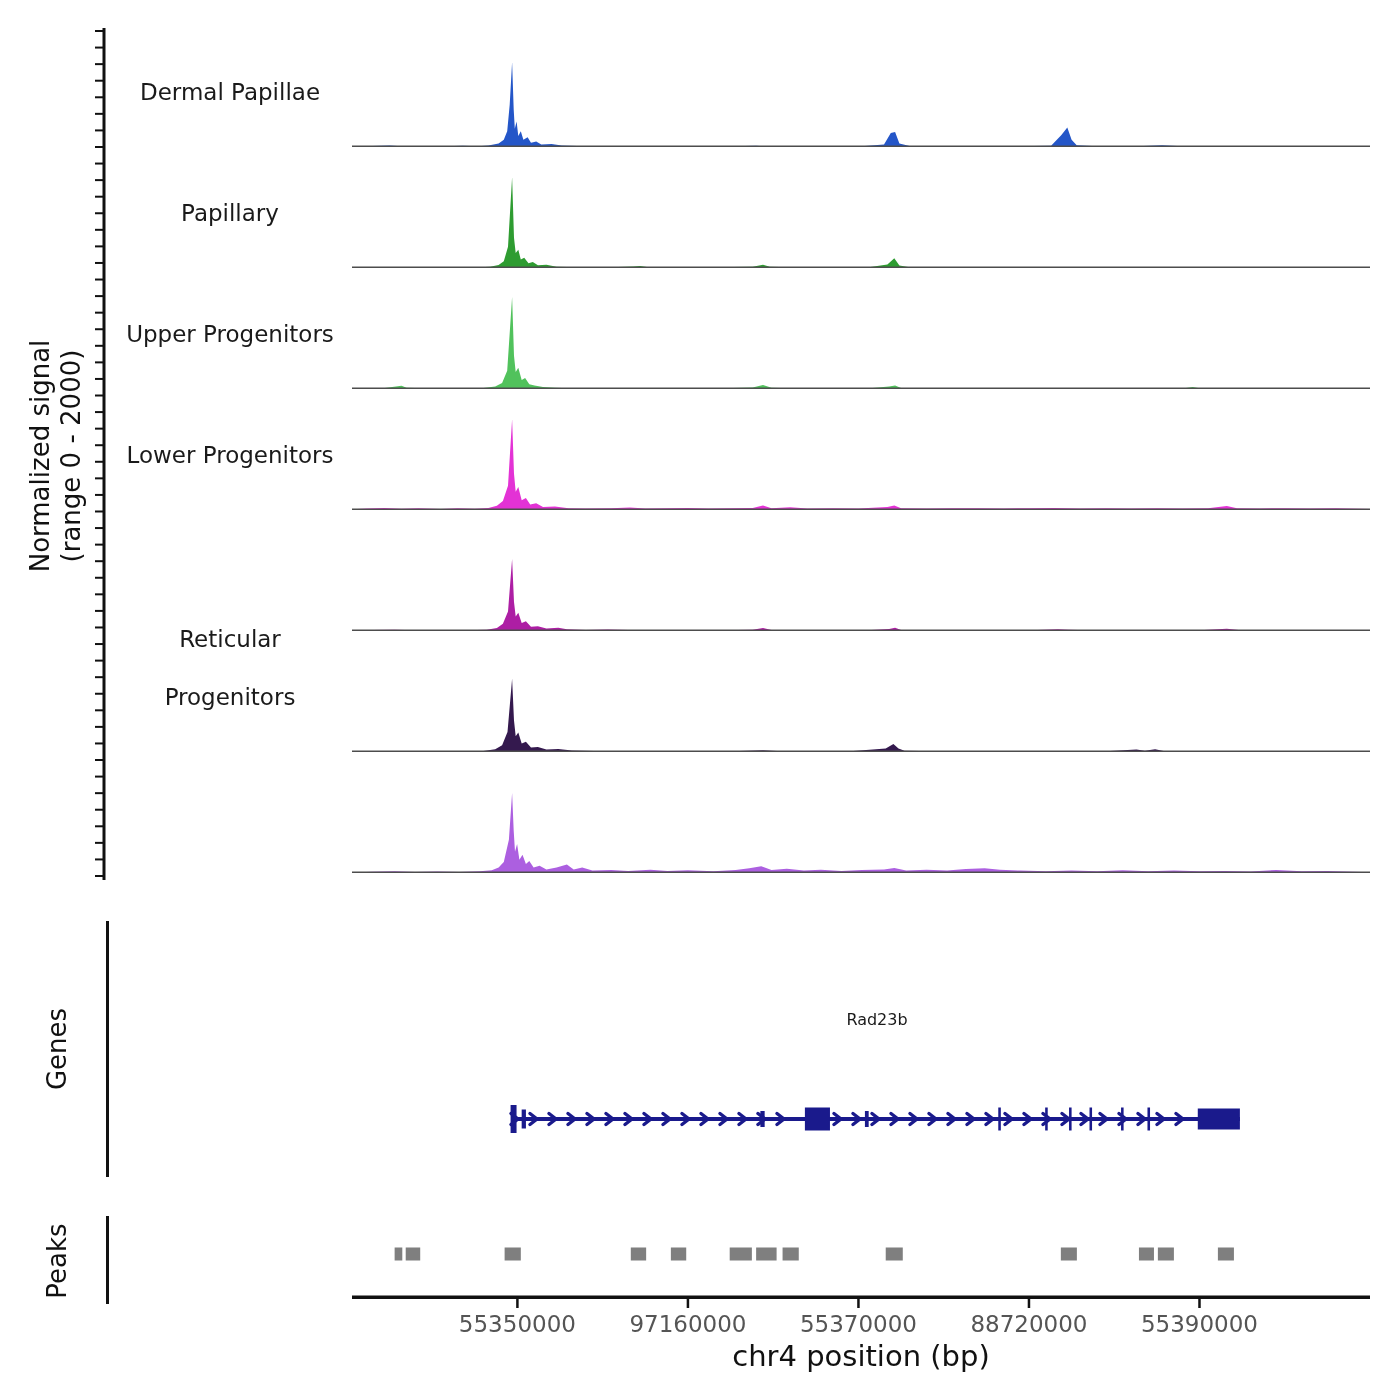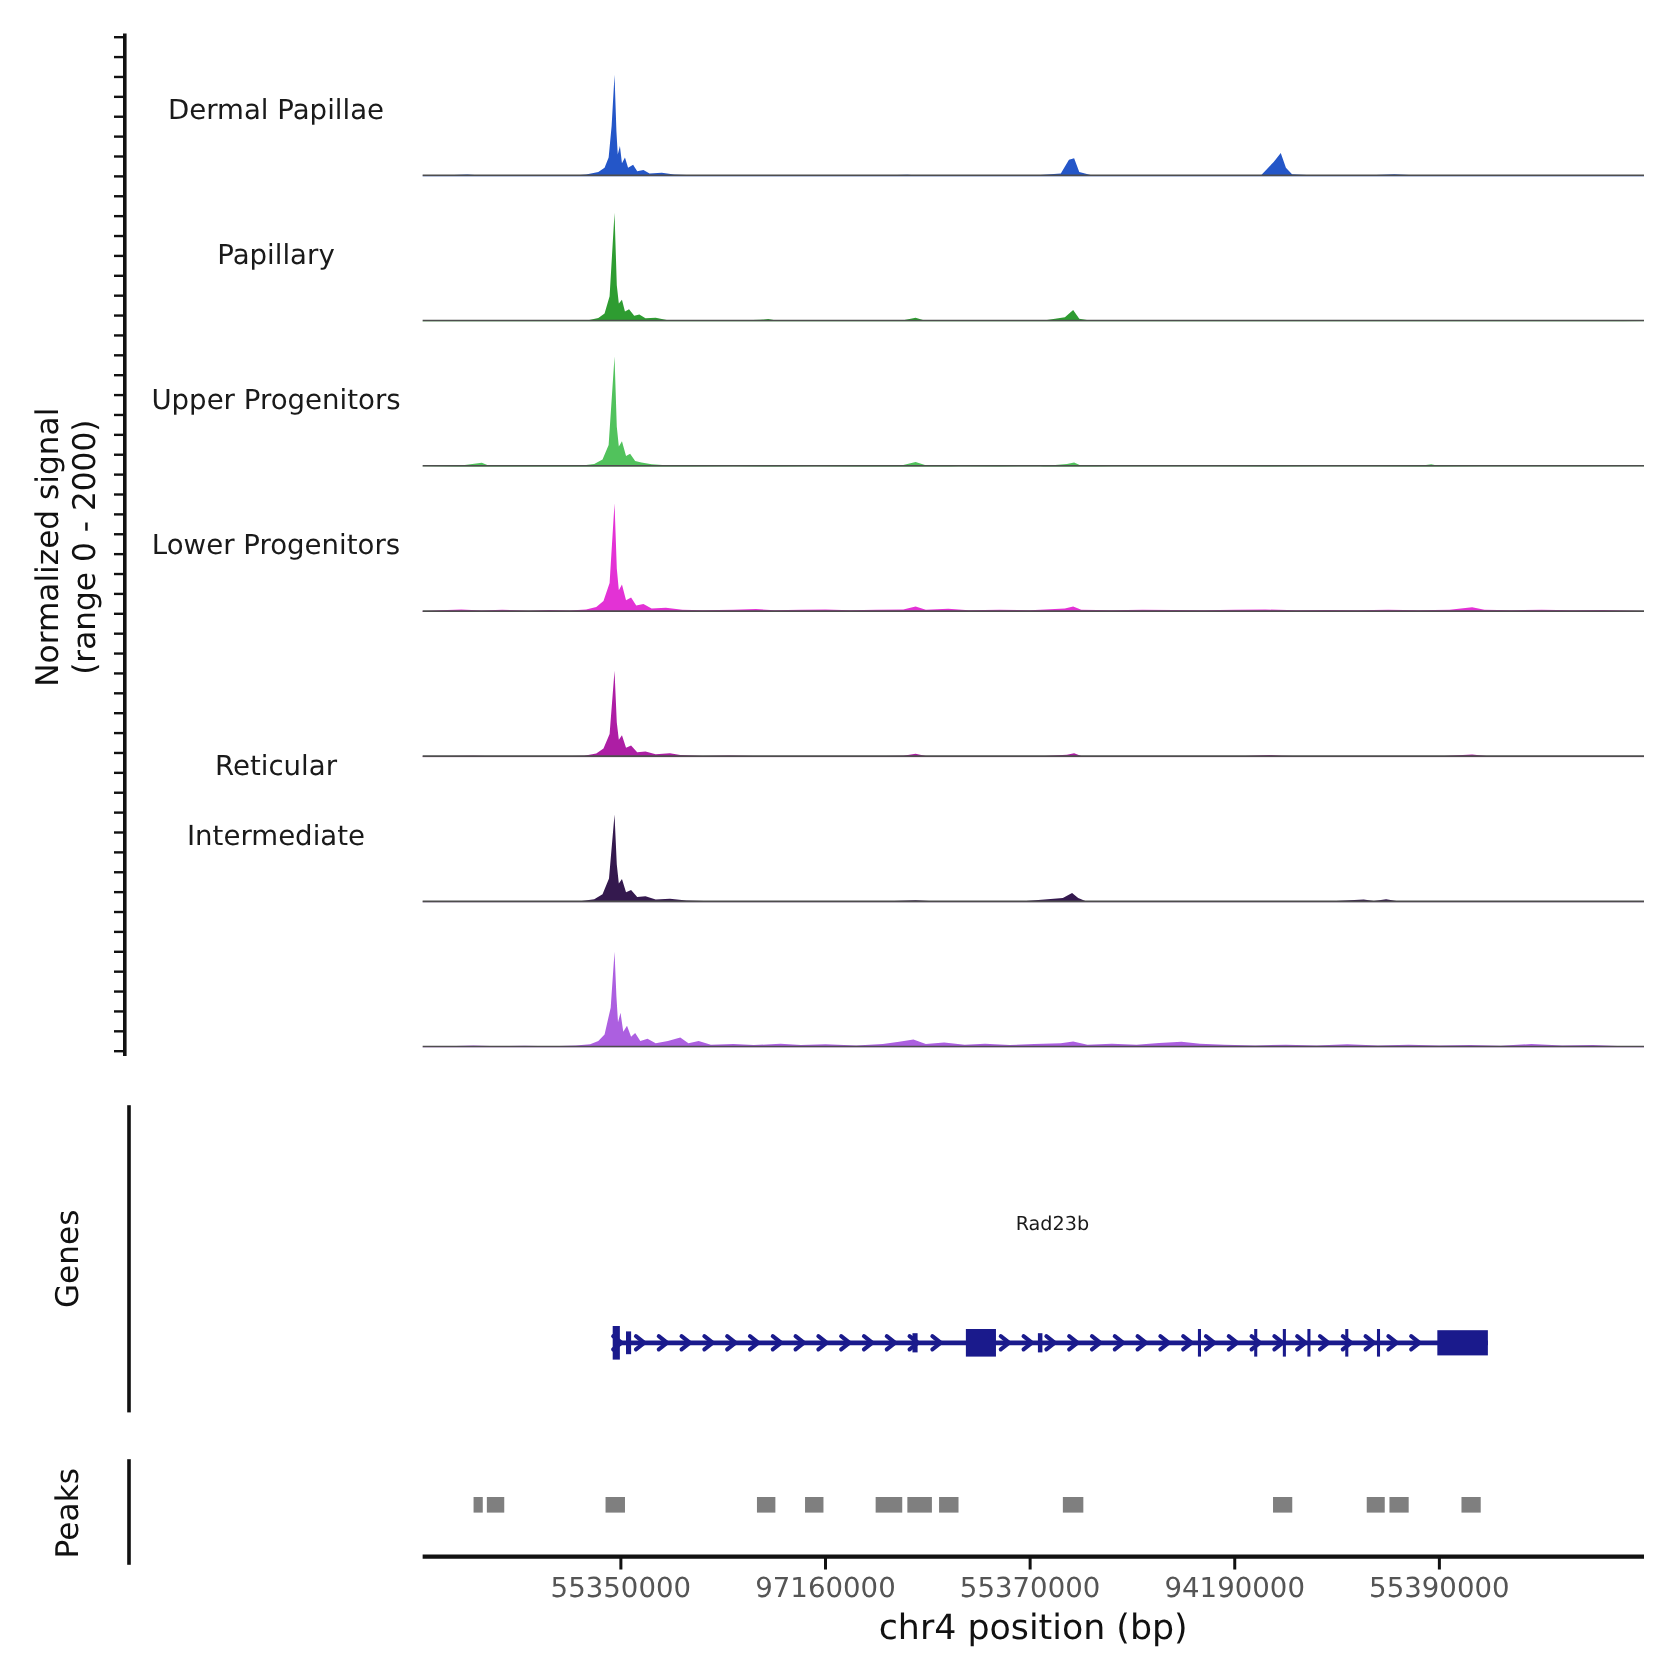--- a/index.html
+++ b/index.html
@@ -125,21 +125,21 @@
       <div class="abs track-label" style="top: 440px;">Lower Progenitors</div>
       <svg width="1018" height="121" viewBox="0 0 1018 121" class="abs" style="left: 352px; top: 389px;">
         <path d="M0,121 L0.0,120.3 L15.3,119.5 L32.4,118.9 L49.5,119.8 L66.5,119.2 L88.7,119.9 L105.7,119.3 L122.8,119.8 L136.4,118.9 L144.9,116.8 L150.9,111.9 L156.0,96.8 L160.1,30.3 L162.0,84.7 L163.7,102.8 L166.3,98.0 L169.7,111.3 L173.9,108.9 L178.2,115.6 L184.2,114.3 L191.0,118.0 L202.9,117.4 L216.6,119.2 L233.6,119.5 L259.2,119.2 L277.9,118.6 L293.3,119.5 L315.5,119.2 L335.9,118.9 L356.4,119.5 L378.6,119.2 L400.7,118.9 L411.0,116.5 L419.5,119.2 L438.2,118.3 L455.3,119.5 L480.9,119.2 L506.4,119.5 L535.4,118.0 L542.3,116.5 L549.1,119.2 L574.6,119.5 L600.2,119.2 L625.8,119.3 L651.4,119.5 L677.0,119.2 L702.5,118.9 L728.1,119.5 L753.7,119.3 L779.3,119.5 L804.9,119.2 L830.4,119.5 L856.0,119.2 L874.8,117.1 L885.0,119.2 L907.2,119.5 L932.7,119.2 L958.3,119.5 L983.9,119.3 L1018.0,120.1 L1018,121 Z" fill="#e332d5" stroke="none"></path>
         <line x1="0" y1="120.2" x2="1018" y2="120.2" stroke="#4d4d4d" stroke-width="1.5"></line>
       </svg>
       <div class="abs track-label" style="top: 588px; margin-top: 36px;">Reticular</div>
       <svg width="1018" height="121" viewBox="0 0 1018 121" class="abs" style="left: 352px; top: 510px;">
         <path d="M0,121 L0.0,120.5 L20.5,120.1 L42.6,119.8 L63.1,120.3 L88.7,120.1 L114.2,120.3 L134.7,119.8 L144.9,118.0 L150.9,113.7 L156.0,101.6 L160.1,49.0 L162.0,92.0 L163.7,106.5 L166.3,102.8 L169.7,113.1 L173.9,111.3 L179.0,116.8 L185.9,116.2 L194.4,118.6 L206.3,117.7 L214.9,119.2 L233.6,119.9 L255.8,119.5 L276.2,120.1 L301.8,120.3 L335.9,120.1 L370.0,120.3 L400.7,119.7 L411.0,118.1 L419.5,119.9 L446.8,120.3 L480.9,120.4 L515.0,120.3 L537.1,118.9 L543.1,117.7 L549.1,120.1 L574.6,120.4 L608.8,120.3 L642.9,120.4 L685.5,120.1 L705.9,119.2 L716.2,119.8 L745.2,120.4 L779.3,120.3 L813.4,120.4 L847.5,120.3 L874.8,118.7 L886.7,120.1 L915.7,120.4 L949.8,120.3 L983.9,120.4 L1018.0,120.5 L1018,121 Z" fill="#ad1ea4" stroke="none"></path>
         <line x1="0" y1="120.2" x2="1018" y2="120.2" stroke="#4d4d4d" stroke-width="1.5"></line>
       </svg>
-      <div class="abs track-label" style="top: 682px;">Intermediate</div>
+      <div class="abs track-label" style="top: 682px;">Progenitors</div>
       <svg width="1018" height="121" viewBox="0 0 1018 121" class="abs" style="left: 352px; top: 631px;">
         <path d="M0,121 L0.0,120.5 L29.0,120.2 L54.6,119.9 L80.1,120.4 L105.7,120.2 L131.3,120.0 L143.2,118.3 L150.1,114.3 L155.5,101.0 L160.1,47.8 L162.0,89.5 L163.7,105.3 L166.3,101.6 L169.7,112.5 L173.9,110.7 L179.0,116.5 L185.9,115.9 L194.4,118.6 L206.3,118.0 L220.0,119.5 L242.1,120.1 L267.7,119.9 L293.3,120.3 L318.9,120.1 L353.0,120.3 L387.1,120.1 L411.0,119.2 L429.7,120.3 L463.8,120.2 L497.9,120.3 L533.7,117.4 L541.4,113.1 L546.5,117.4 L552.5,119.8 L583.2,120.3 L617.3,120.2 L651.4,120.3 L685.5,120.2 L719.6,120.3 L753.7,120.2 L784.4,118.6 L792.9,119.8 L803.1,118.3 L811.7,119.9 L839.0,120.3 L873.1,120.2 L907.2,120.3 L941.3,120.2 L975.4,120.3 L1018.0,120.5 L1018,121 Z" fill="#34194e" stroke="none"></path>
         <line x1="0" y1="120.2" x2="1018" y2="120.2" stroke="#4d4d4d" stroke-width="1.5"></line>
       </svg>
       <svg width="1018" height="121" viewBox="0 0 1018 121" class="abs" style="left: 352px; top: 752px;">
         <path d="M0,121 L0.0,120.4 L20.5,119.8 L42.6,119.3 L63.1,119.9 L85.3,119.5 L107.4,119.9 L127.9,119.3 L139.8,118.3 L146.6,115.6 L151.8,110.1 L156.9,87.7 L160.1,41.1 L161.7,78.7 L163.0,99.8 L165.1,92.0 L167.4,107.7 L170.5,102.8 L173.9,111.9 L177.3,108.9 L181.6,115.6 L187.6,113.7 L194.4,117.4 L204.6,115.6 L214.9,112.5 L221.7,117.4 L230.2,115.6 L240.4,118.6 L259.2,118.0 L276.2,118.9 L298.4,117.7 L315.5,118.9 L335.9,118.3 L361.5,119.2 L383.7,118.0 L397.3,116.2 L409.2,114.3 L419.5,118.0 L434.8,116.8 L451.9,118.6 L468.9,117.7 L489.4,118.9 L509.9,118.0 L532.0,117.4 L542.3,115.9 L554.2,118.6 L574.6,117.7 L595.1,118.6 L613.9,117.1 L632.6,116.2 L648.0,117.7 L668.4,118.6 L694.0,119.2 L719.6,118.6 L745.2,119.3 L770.7,118.3 L796.3,119.2 L821.9,118.6 L847.5,119.3 L873.1,118.9 L898.6,119.5 L924.2,118.0 L949.8,119.2 L975.4,118.9 L1000.9,119.8 L1018.0,120.3 L1018,121 Z" fill="#ac5fe0" stroke="none"></path>
         <line x1="0" y1="120.2" x2="1018" y2="120.2" stroke="#4d4d4d" stroke-width="1.5"></line>
       </svg>
     </div>
 
@@ -219,18 +219,18 @@
       <line x1="165.4036850921273" y1="2" x2="165.4036850921273" y2="13" stroke="#111" stroke-width="2.5"></line>
       <line x1="335.92294807370183" y1="2" x2="335.92294807370183" y2="13" stroke="#111" stroke-width="2.5"></line>
       <line x1="506.44221105527635" y1="2" x2="506.44221105527635" y2="13" stroke="#111" stroke-width="2.5"></line>
       <line x1="676.961474036851" y1="2" x2="676.961474036851" y2="13" stroke="#111" stroke-width="2.5"></line>
       <line x1="847.4807370184254" y1="2" x2="847.4807370184254" y2="13" stroke="#111" stroke-width="2.5"></line>
     </svg>
   <div id="xtick-labels">
       <div class="abs x-tick-label" style="left: 432.404px;">55350000</div>
       <div class="abs x-tick-label" style="left: 602.923px;">97160000</div>
       <div class="abs x-tick-label" style="left: 773.442px;">55370000</div>
-      <div class="abs x-tick-label" style="left: 943.961px;">94190000</div>
+      <div class="abs x-tick-label" style="left: 943.961px;">88720000</div>
       <div class="abs x-tick-label" style="left: 1114.48px;">55390000</div>
     </div>
   <div class="abs x-title">chr4 position (bp)</div>
 
 </div>
 
 </body></html>

